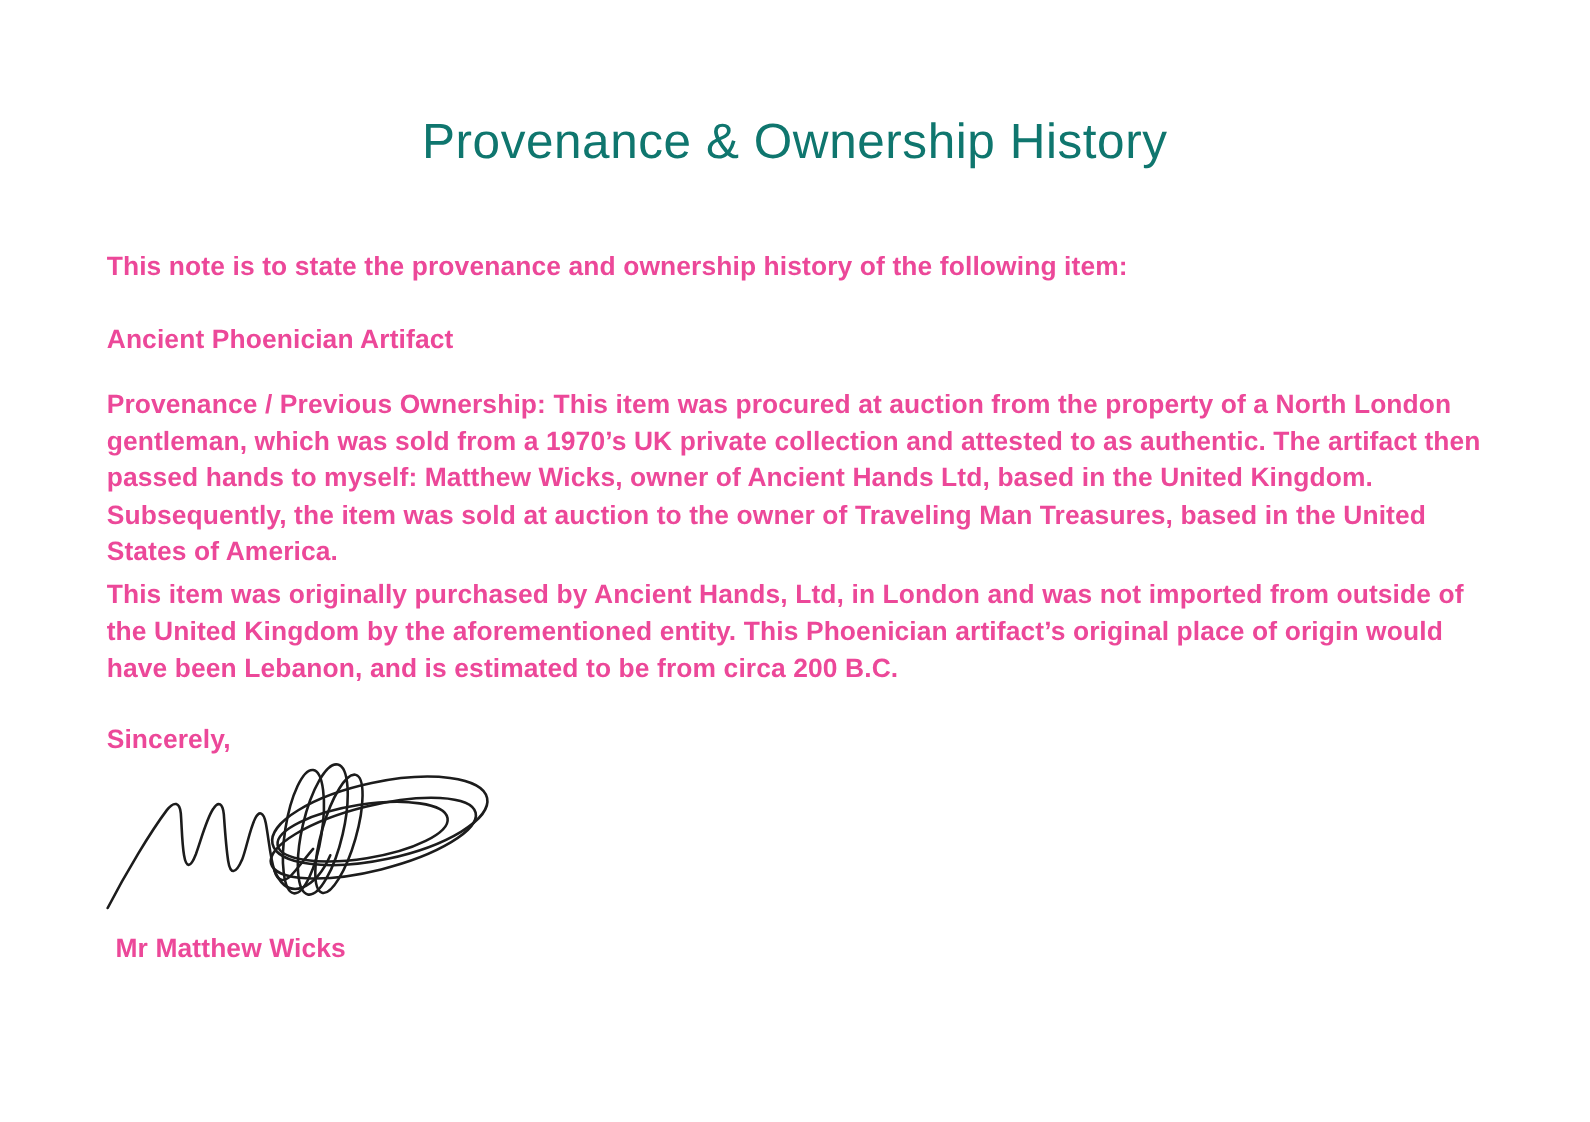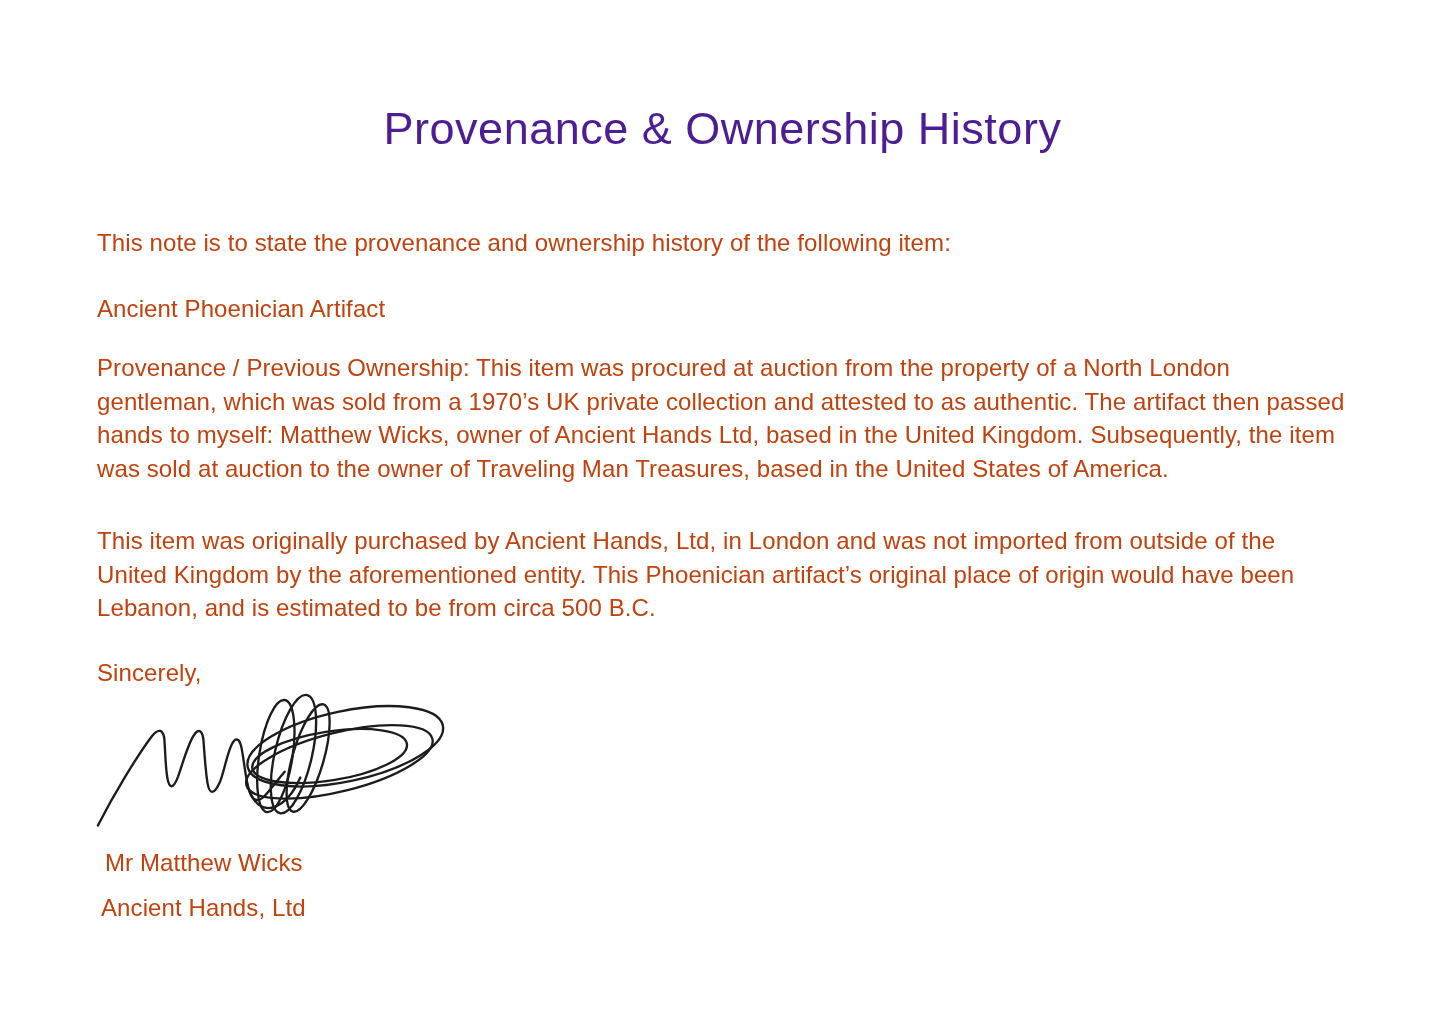--- a/index.html
+++ b/index.html
@@ -18,30 +18,31 @@
   }
   .doc-title {
     position: absolute;
     top: 103px;
     left: 0;
     width: 100%;
     text-align: center;
     font-size: 45px;
     font-weight: 400;
     letter-spacing: 0.5px;
-    color: #4c1d95;
+    color: #0f766e;
   }
   .body-text {
     position: absolute;
     left: 97px;
     width: 1250px;
     font-size: 24px;
     line-height: 33.5px;
     letter-spacing: 0.1px;
-    color: #c2410c;
+    color: #ec4899;
+    font-weight: bold;
   }
   .p-intro    { top: 226px; }
   .p-item     { top: 292px; }
   .p-prov     { top: 326px; margin-top: 25px; }
   .p-origin   { top: 524px; }
   .p-closing  { top: 656px; }
   .p-name     { top: 846px; left: 105px; }
   .p-company  { top: 891px; left: 101px; }
   .signature {
     position: absolute;
@@ -62,21 +63,21 @@
 <div class="page">
 
   <div class="doc-title">Provenance &amp; Ownership History</div>
 
   <div class="body-text p-intro">This note is to state the provenance and ownership history of the following item:</div>
 
   <div class="body-text p-item">Ancient Phoenician Artifact</div>
 
   <div class="body-text p-prov">Provenance / Previous Ownership: This item was procured at auction from the property of a North London gentleman, which was sold from a 1970’s UK private collection and attested to as authentic. The artifact then passed hands to myself: Matthew Wicks, owner of Ancient Hands Ltd, based in the United Kingdom. Subsequently, the item was sold at auction to the owner of Traveling Man Treasures, based in the United States of America.</div>
 
-  <div class="body-text p-origin">This item was originally purchased by Ancient Hands, Ltd, in London and was not imported from outside of the United Kingdom by the aforementioned entity. This Phoenician artifact’s original place of origin would have been Lebanon, and is estimated to be from circa 500 B.C.</div>
+  <div class="body-text p-origin">This item was originally purchased by Ancient Hands, Ltd, in London and was not imported from outside of the United Kingdom by the aforementioned entity. This Phoenician artifact’s original place of origin would have been Lebanon, and is estimated to be from circa 200 B.C.</div>
 
   <div class="body-text p-closing">Sincerely,</div>
 
   <div class="signature">
     <svg viewBox="0 0 360 152" fill="none" xmlns="http://www.w3.org/2000/svg">
       <g stroke="#1c1c1c" stroke-width="2.4" stroke-linecap="round" fill="none">
 
         <path d="M 5 145
                  C 22 112, 45 74, 60 54
                  C 67 45, 72 47, 73 57
@@ -102,15 +103,14 @@
 
         <ellipse cx="258" cy="64" rx="102" ry="36" transform="rotate(-12 258 64)"></ellipse>
         <ellipse cx="252" cy="80" rx="98" ry="30" transform="rotate(-14 252 80)"></ellipse>
         <ellipse cx="242" cy="74" rx="80" ry="25" transform="rotate(-9 242 74)"></ellipse>
       </g>
     </svg>
   </div>
 
   <div class="body-text p-name">Mr Matthew Wicks</div>
 
-  <div class="body-text p-company">Ancient Hands, Ltd</div>
 
 </div>
 
 </body></html>

